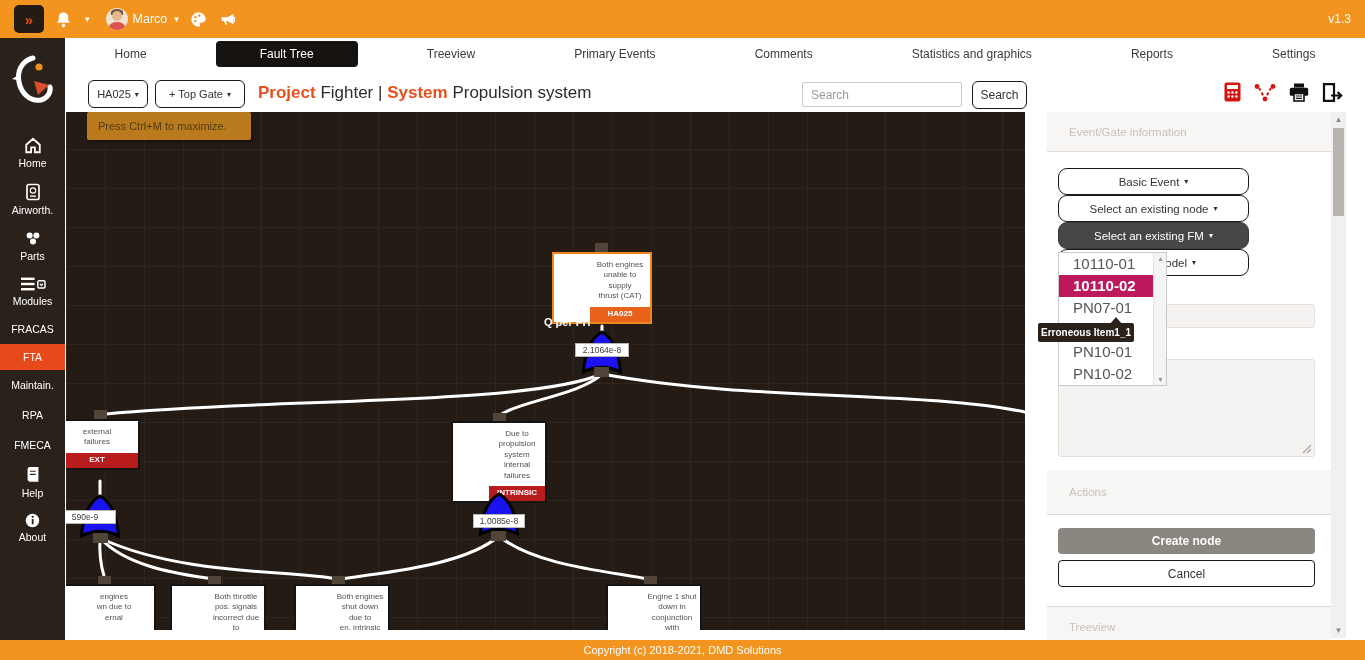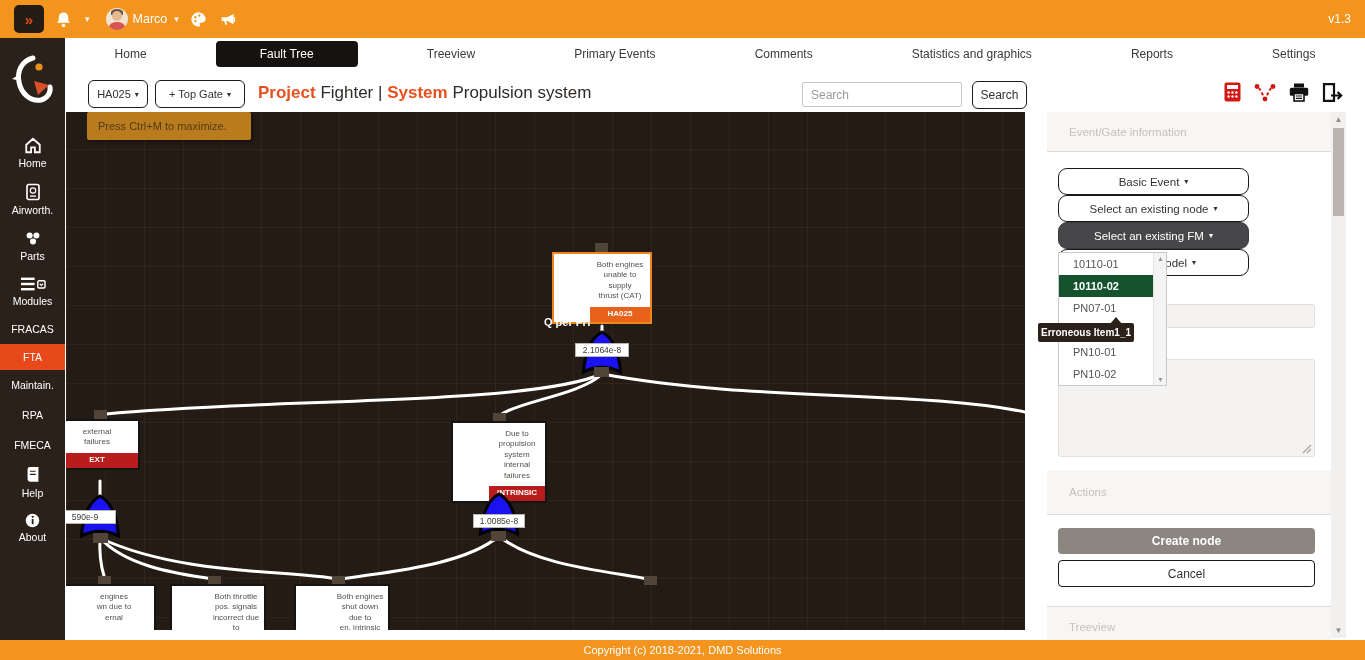--- a/index.html
+++ b/index.html
@@ -66,22 +66,22 @@
   .ratelbl { position:absolute; color:#fff; font-size:11px; font-weight:bold; }
 
   
   .panel-strip { position:absolute; left:1047px; width:284px; background:#F7F6F4; border-bottom:1px solid #DEDBD6; color:#C8C2BA; font-size:11.5px; z-index:6; }
   .pbtn { position:absolute; left:1058px; width:191px; height:27px; background:#fff; border:1.6px solid #191919; border-radius:9px; font-size:11.5px; color:#333; display:flex; align-items:center; justify-content:center; gap:5px; cursor:pointer; z-index:7; }
   .pbtn .caret { font-size:8px; }
   .pbtn.dark { background:#47474A; color:#fff; border-color:#3a3a3c; }
   .pbtn.dark .caret { color:#fff; }
   .pfield { position:absolute; left:1058px; width:257px; background:#F4F3F1; border:1px solid #E3E0DC; border-radius:3px; z-index:6; }
   .fm-list { position:absolute; left:1058px; top:252px; width:109px; height:134px; background:#fff; border:1px solid #C9C9C9; z-index:8; }
-  .fm-item { height:22px; line-height:22px; padding-left:14px; font-size:11px; color:#555; cursor:pointer; width:96px; }
-  .fm-item.sel { background:#14532d; color:#fff; font-weight:bold; }
+  .fm-item { height:22px; line-height:22px; padding-left:14px; font-size:15px; color:#555; cursor:pointer; width:96px; }
+  .fm-item.sel { background:#be185d; color:#fff; font-weight:bold; }
   .list-scroll { position:absolute; right:0; top:0; width:13px; height:132px; background:#F4F4F4; border-left:1px solid #E2E2E2; }
   .list-scroll .up, .list-scroll .dn { position:absolute; left:0; width:13px; text-align:center; font-size:7px; color:#999; cursor:pointer; }
   .list-scroll .up { top:2px; } .list-scroll .dn { bottom:2px; }
   .tooltip { position:absolute; left:1038px; top:323px; width:96px; height:19px; background:#2B211B; border-radius:2px; color:#fff; font-size:10px; font-weight:bold; text-align:center; line-height:19px; z-index:10; }
   .tooltip .tip { position:absolute; right:12px; top:-6px; width:0; height:0; border-left:6px solid transparent; border-right:6px solid transparent; border-bottom:7px solid #2B211B; }
   .resize-grip { position:absolute; right:2px; bottom:2px; }
   .action-btn { position:absolute; left:1058px; width:257px; border-radius:4px; font-size:12px; display:flex; align-items:center; justify-content:center; cursor:pointer; z-index:6; }
   #btn-create { top:528px; height:26px; background:#8C8680; color:#fff; font-weight:bold; border:none; }
   #btn-cancel { top:560px; height:27px; background:#fff; color:#333; border:1.6px solid #191919; }
 
@@ -360,20 +360,27 @@
     </div>
     <div class="handle" style="left:266px; top:466px; width:13px; height:9px;"></div>
     <div class="node" style="left:228px; top:474px; width:96px; height:70px;">
       <div class="body">
         <span>Both engines</span>
           <span>shut down due to</span>
           <span>en. intrinsic</span>
       </div>
     </div>
     <div class="handle" style="left:578px; top:466px; width:13px; height:9px;"></div>
+    <div class="node" style="left:540px; top:474px; width:96px; height:70px;">
+      <div class="body">
+        <span>Engine 1 shut</span>
+          <span>down in</span>
+          <span>conjunction with</span>
+      </div>
+    </div>
   </div>
 
   <div class="panel-strip" style="top:112px; height:40px; line-height:40px; padding-left:22px;">
     <span>Event/Gate information</span>
   </div>
 
   <div class="pbtn" style="top:168px;">
     <span>Basic Event</span>
       <span class="caret">▾</span>
   </div>

